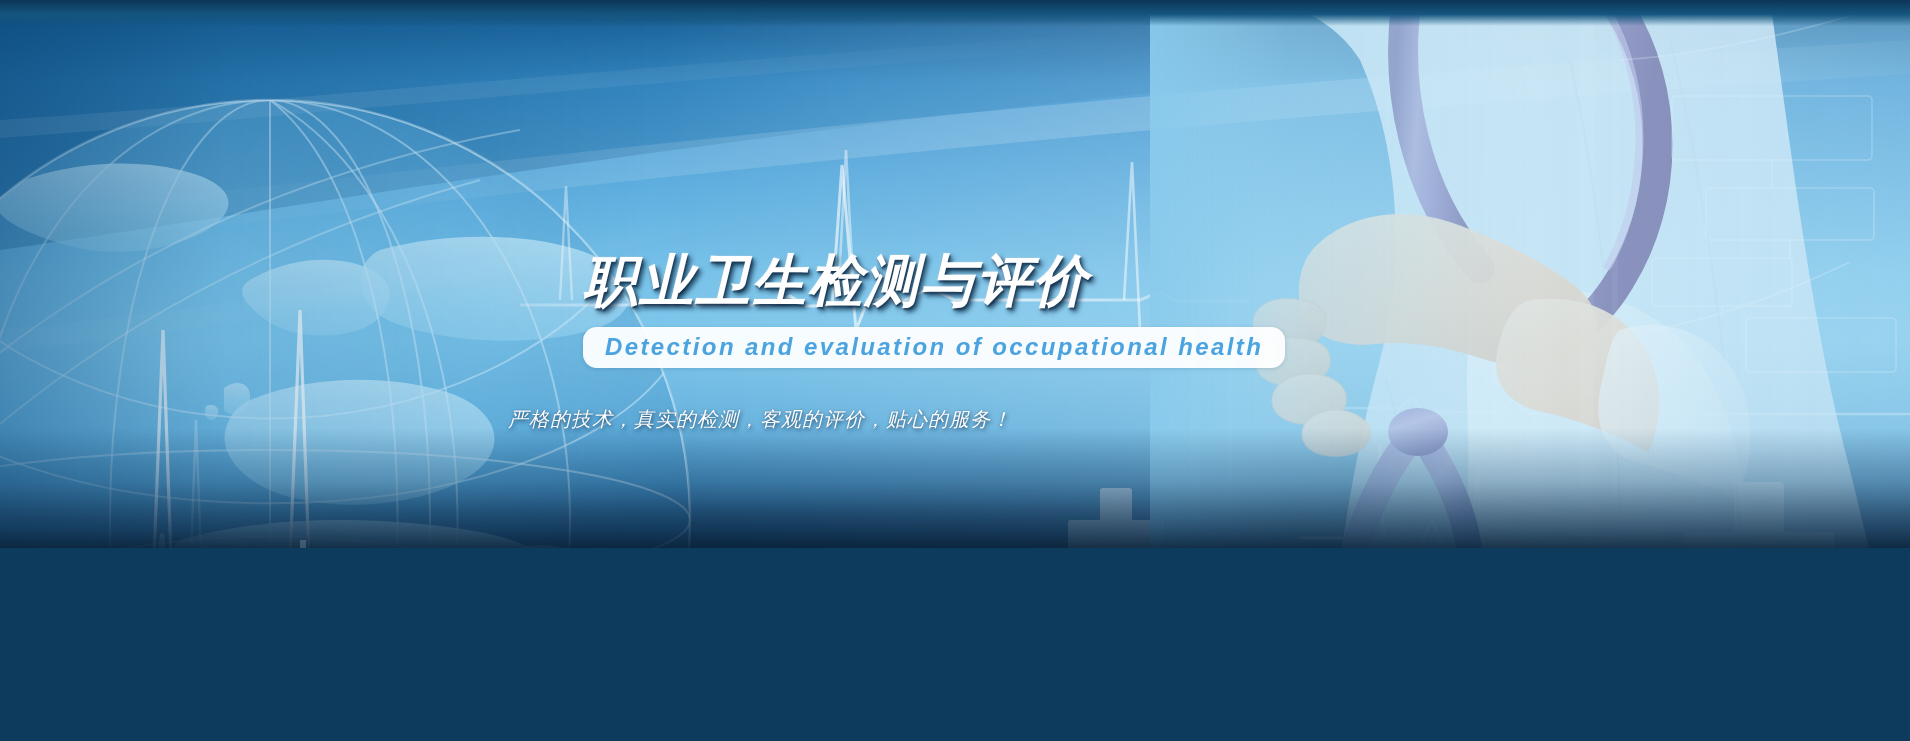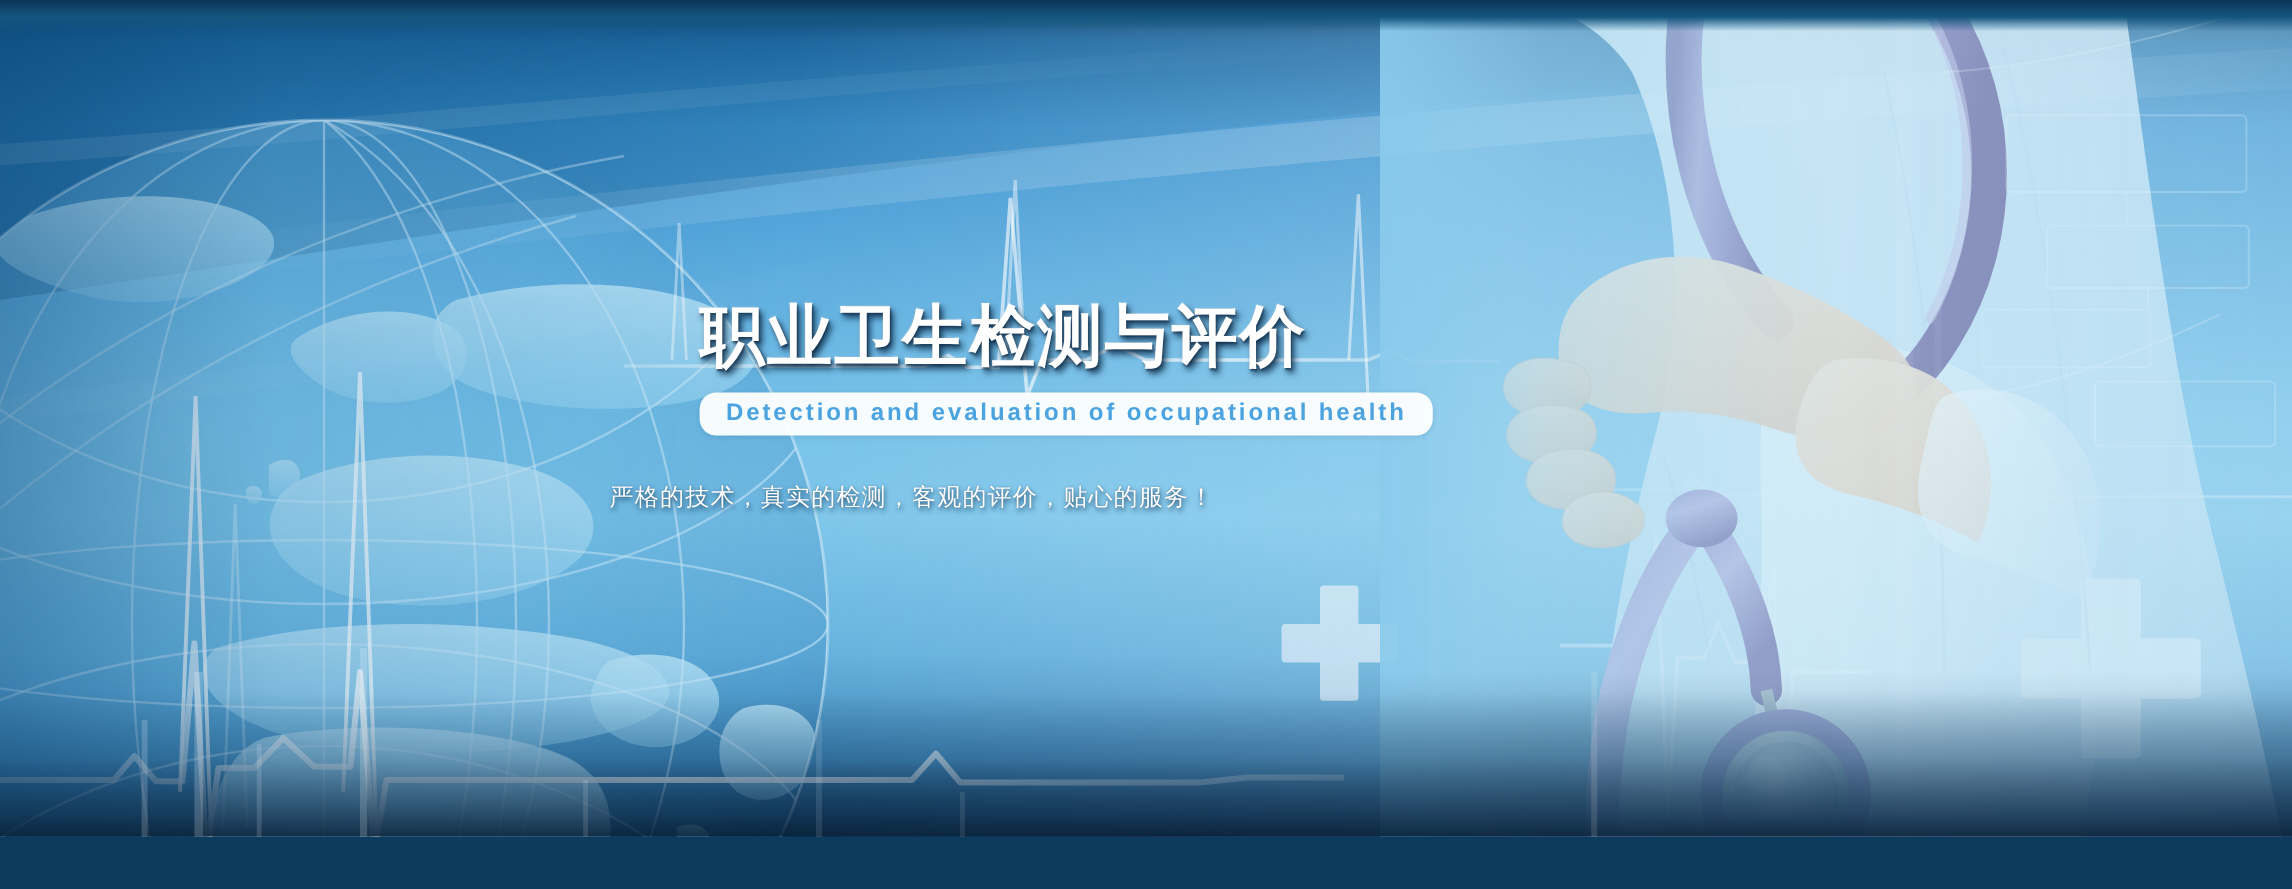--- a/index.html
+++ b/index.html
@@ -3,21 +3,21 @@
 <meta charset="utf-8">
 <title>Occupational Health Banner</title>
 <style>
   * { margin:0; padding:0; box-sizing:border-box; }
   html,body{
     width:1910px; height:741px; overflow:hidden;
     background:#0d3b5e;
     font-family:"Liberation Sans","DejaVu Sans",sans-serif;
   }
   #banner{
-    position:relative; width:1910px; height:697px; overflow:hidden;
+    position:relative; width:1910px; height:548px; overflow:hidden;font-style:italic;
   }
   .layer{ position:absolute; inset:0; }
   #bg-base2{
     background:
       linear-gradient(180deg,
         #0e3c62 0%,
         #236fa8 5%,
         #3f95d0 15%,
         #5cacde 32%,
         #77c2e9 50%,
@@ -89,21 +89,21 @@
     transform-origin:left center;
   }
   #pill{
     display:inline-block; margin-top:18px;
     background:rgba(255,255,255,.94);
     border-radius:14px;
     padding:6px 22px 7px 22px;
     box-shadow:0 1px 4px rgba(20,70,110,.18);
   }
   #pill-text{
-    font-size:20px; font-weight:bold; color:#4ba3e0;
+    font-size:24px; font-weight:bold; color:#4ba3e0;
     letter-spacing:2.4px; white-space:nowrap;
     font-family:"Liberation Sans","DejaVu Sans",sans-serif;
   }
   #tagline{
     margin-top:38px; margin-left:-75px;
     font-size:20px; color:#ffffff; letter-spacing:1px;
     font-family:"DejaVu Sans","Liberation Sans",sans-serif;
     white-space:nowrap;
     text-shadow:1px 2px 4px rgba(20,60,95,.8), 0 0 1px rgba(20,60,95,.6);
   }

